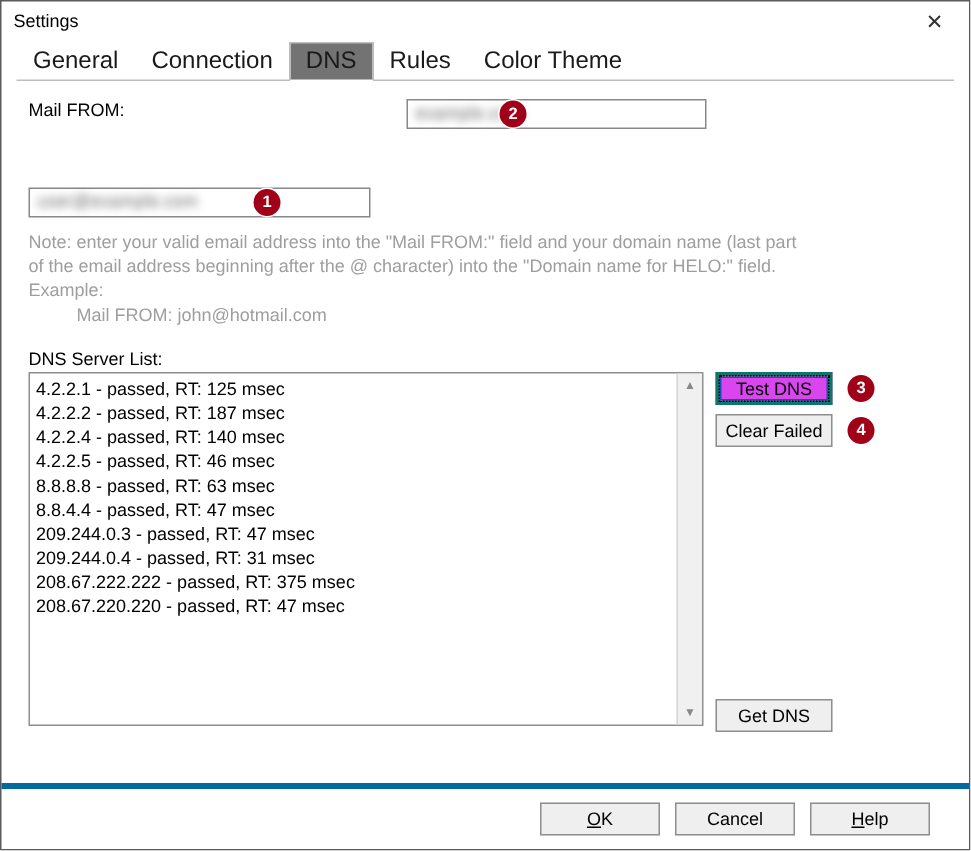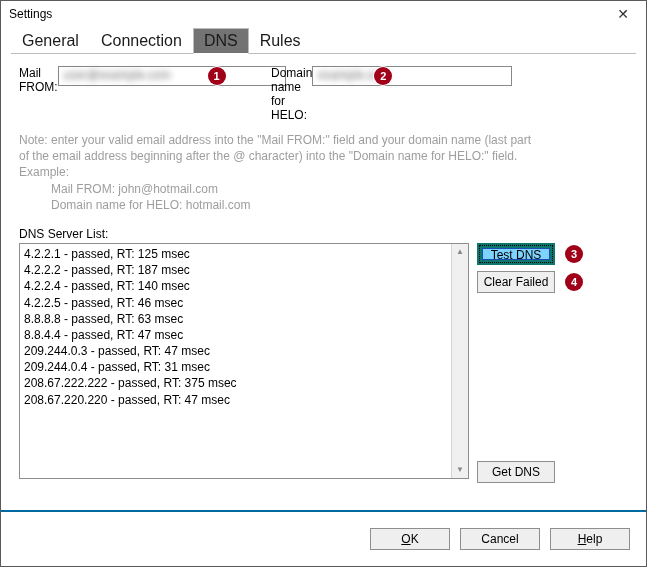--- a/index.html
+++ b/index.html
@@ -64,21 +64,21 @@
     flex: 1;
     padding: 12px 18px 0 18px;
     box-sizing: border-box;
     position: relative;
   }
 
   .fieldrow {
     display: flex;
     gap: 24px;
   }
-  .fieldcol { display: flex; flex-direction: row; }
+  .fieldcol { display: flex; flex-direction: column; }
   .fieldcol label { margin-bottom: 2px; }
   .textinput {
     height: 20px;
     border: 1px solid #888;
     box-sizing: border-box;
     padding: 1px 4px;
     font: inherit;
     filter: none;
   }
   .blurred {
@@ -146,49 +146,49 @@
     background: #efefef;
     font: inherit;
     cursor: pointer;
     box-sizing: border-box;
     padding: 0;
     text-align: center;
   }
   .btn.focus {
     outline: 1px dotted #000;
     outline-offset: -3px;
-    border: 5px solid #0f766e;
+    border: 3px solid #0f766e;
     box-shadow: 0 0 0 1px #1a4db3 inset;
-    background: #7dd3fc;
+    background: #d946ef;
   }
 
   .numcircle {
     position: absolute;
     width: 18px;
     height: 18px;
     border-radius: 50%;
     background: #a00018;
     color: #fff;
     font-size: 11px;
     font-weight: bold;
     display: flex;
     align-items: center;
     justify-content: center;
     z-index: 10;
     box-shadow: 0 0 0 1px #fff;
   }
 
   .footer {
-    border-top: 2px solid #0369a1;
-    height: 56px;
+    border-top: 4px solid #0369a1;
+    height: 44px;
     display: flex;
     align-items: center;
     justify-content: flex-end;
     gap: 10px;
-    padding-right: 16px;
+    padding-right: 26px;
     box-sizing: border-box;
   }
   .footer .btn { min-width: 80px; }
 
   .mnemonic { text-decoration: underline; }
 </style>
 </head>
 <body>
 
 <div class="window">
@@ -196,49 +196,48 @@
   <div class="titlebar">
     <span class="title">Settings</span>
     <span class="close">✕</span>
   </div>
 
   <div class="tabs">
     <div class="tab">General</div>
     <div class="tab">Connection</div>
     <div class="tab active">DNS</div>
     <div class="tab">Rules</div>
+    <div class="tab">Color Theme</div>
   </div>
 
   <div class="content">
 
     <div class="fieldrow">
       <div class="fieldcol" style="width:228px; position:relative;">
         <label>Mail FROM:</label>
-        <div style="position:relative;">
+        <div style="position:relative;margin-top:43px;">
           <input class="textinput" style="width: 228px;" type="text" value="">
           <span class="blurred" style="position:absolute;left:6px;top:2px;pointer-events:none;">user@example.com</span>
           <span class="numcircle" style="left:150px; top:1px;">1</span>
         </div>
       </div>
       <div class="fieldcol" style="width:200px; position:relative;">
-        <label>Domain name for HELO:</label>
         <div style="position:relative;">
           <input class="textinput" style="width: 200px;" type="text" value="">
           <span class="blurred" style="position:absolute;left:6px;top:2px;pointer-events:none;">example.com</span>
           <span class="numcircle" style="left:62px; top:1px;">2</span>
         </div>
       </div>
     </div>
 
     <div class="noteblock">
       <div>Note: enter your valid email address into the "Mail FROM:" field and your domain name (last part</div>
       <div>of the email address beginning after the @ character) into the "Domain name for HELO:" field.</div>
       <div>Example:</div>
       <div class="indent">Mail FROM: john@hotmail.com</div>
-      <div class="indent">Domain name for HELO: hotmail.com</div>
     </div>
 
     <label class="dnslabel">DNS Server List:</label>
 
     <div class="dnsarea">
       <div class="listbox">
         <div class="listbox-inner">
           <div>4.2.2.1 - passed, RT: 125 msec</div>
           <div>4.2.2.2 - passed, RT: 187 msec</div>
           <div>4.2.2.4 - passed, RT: 140 msec</div>

